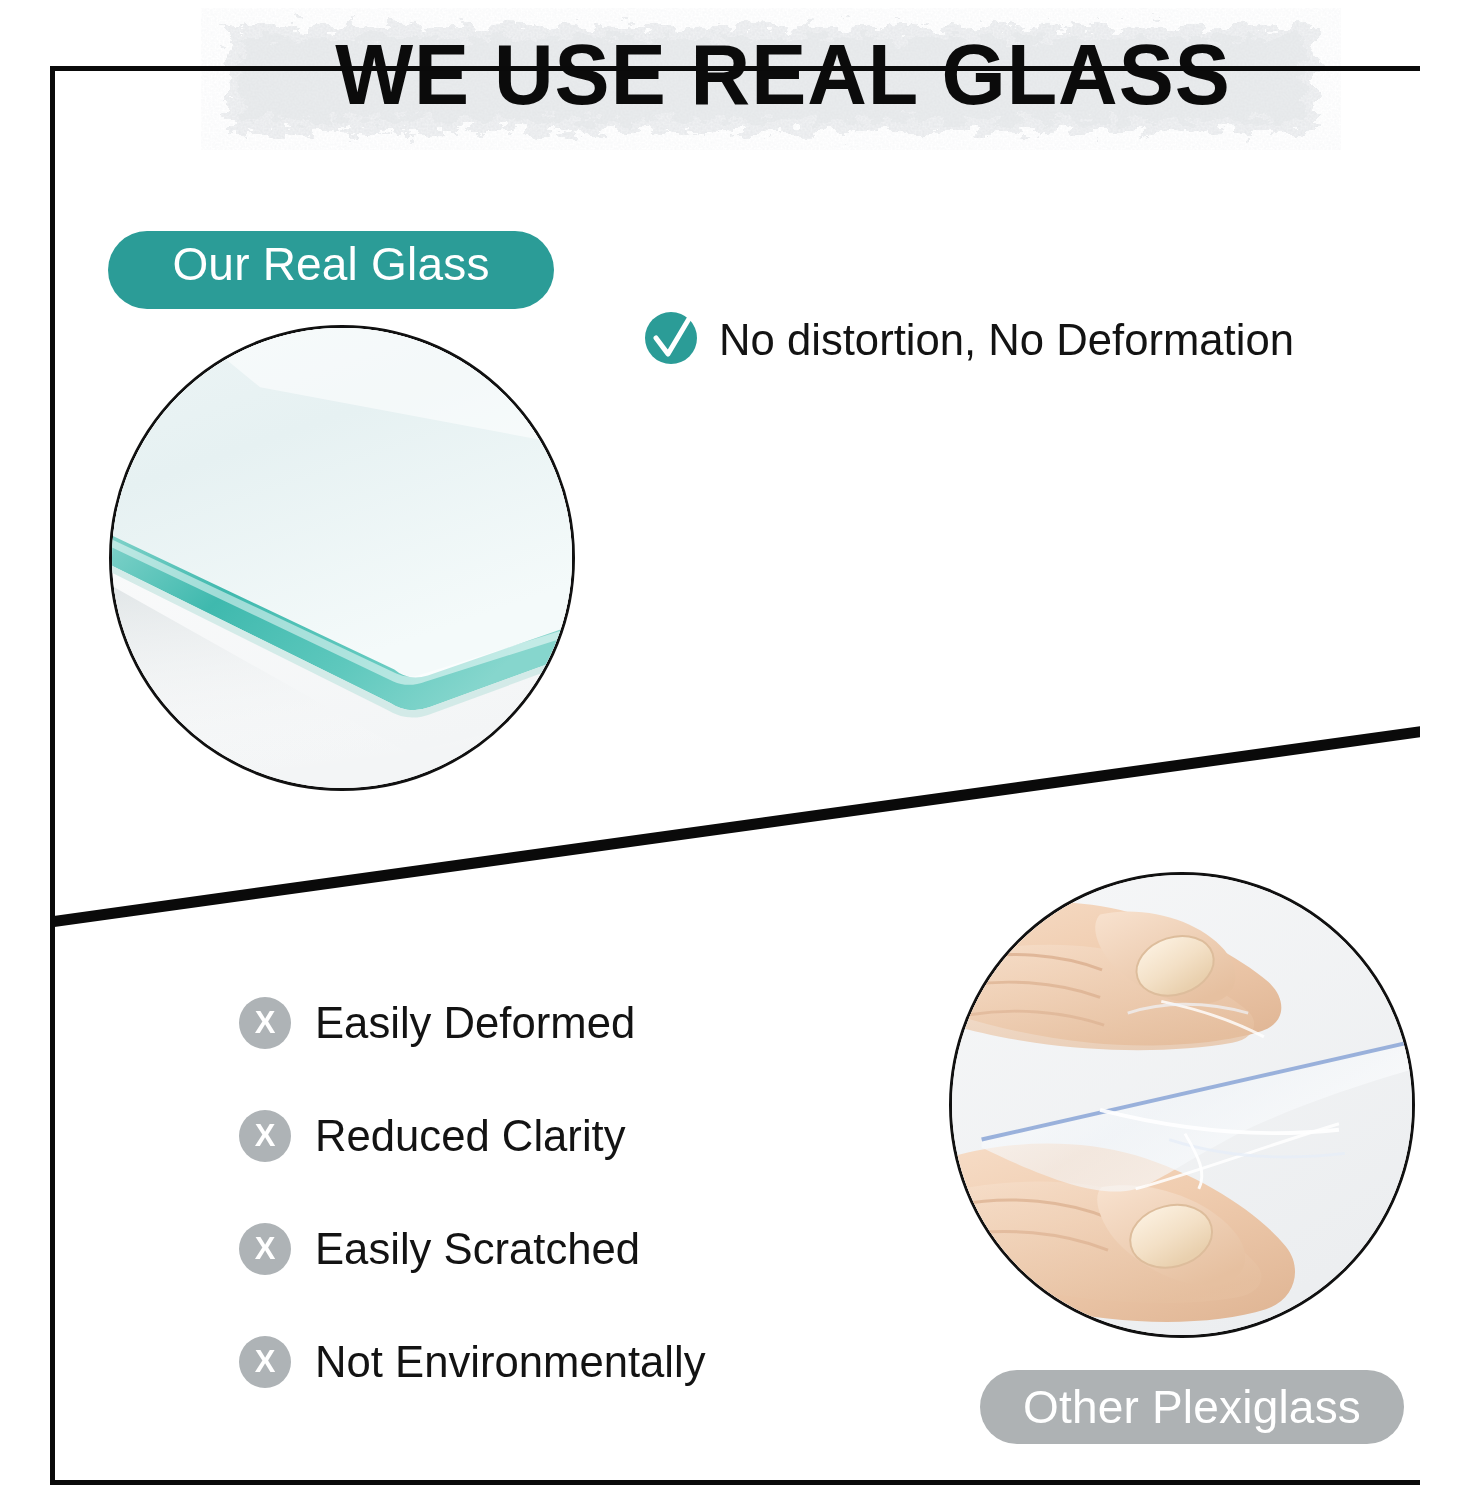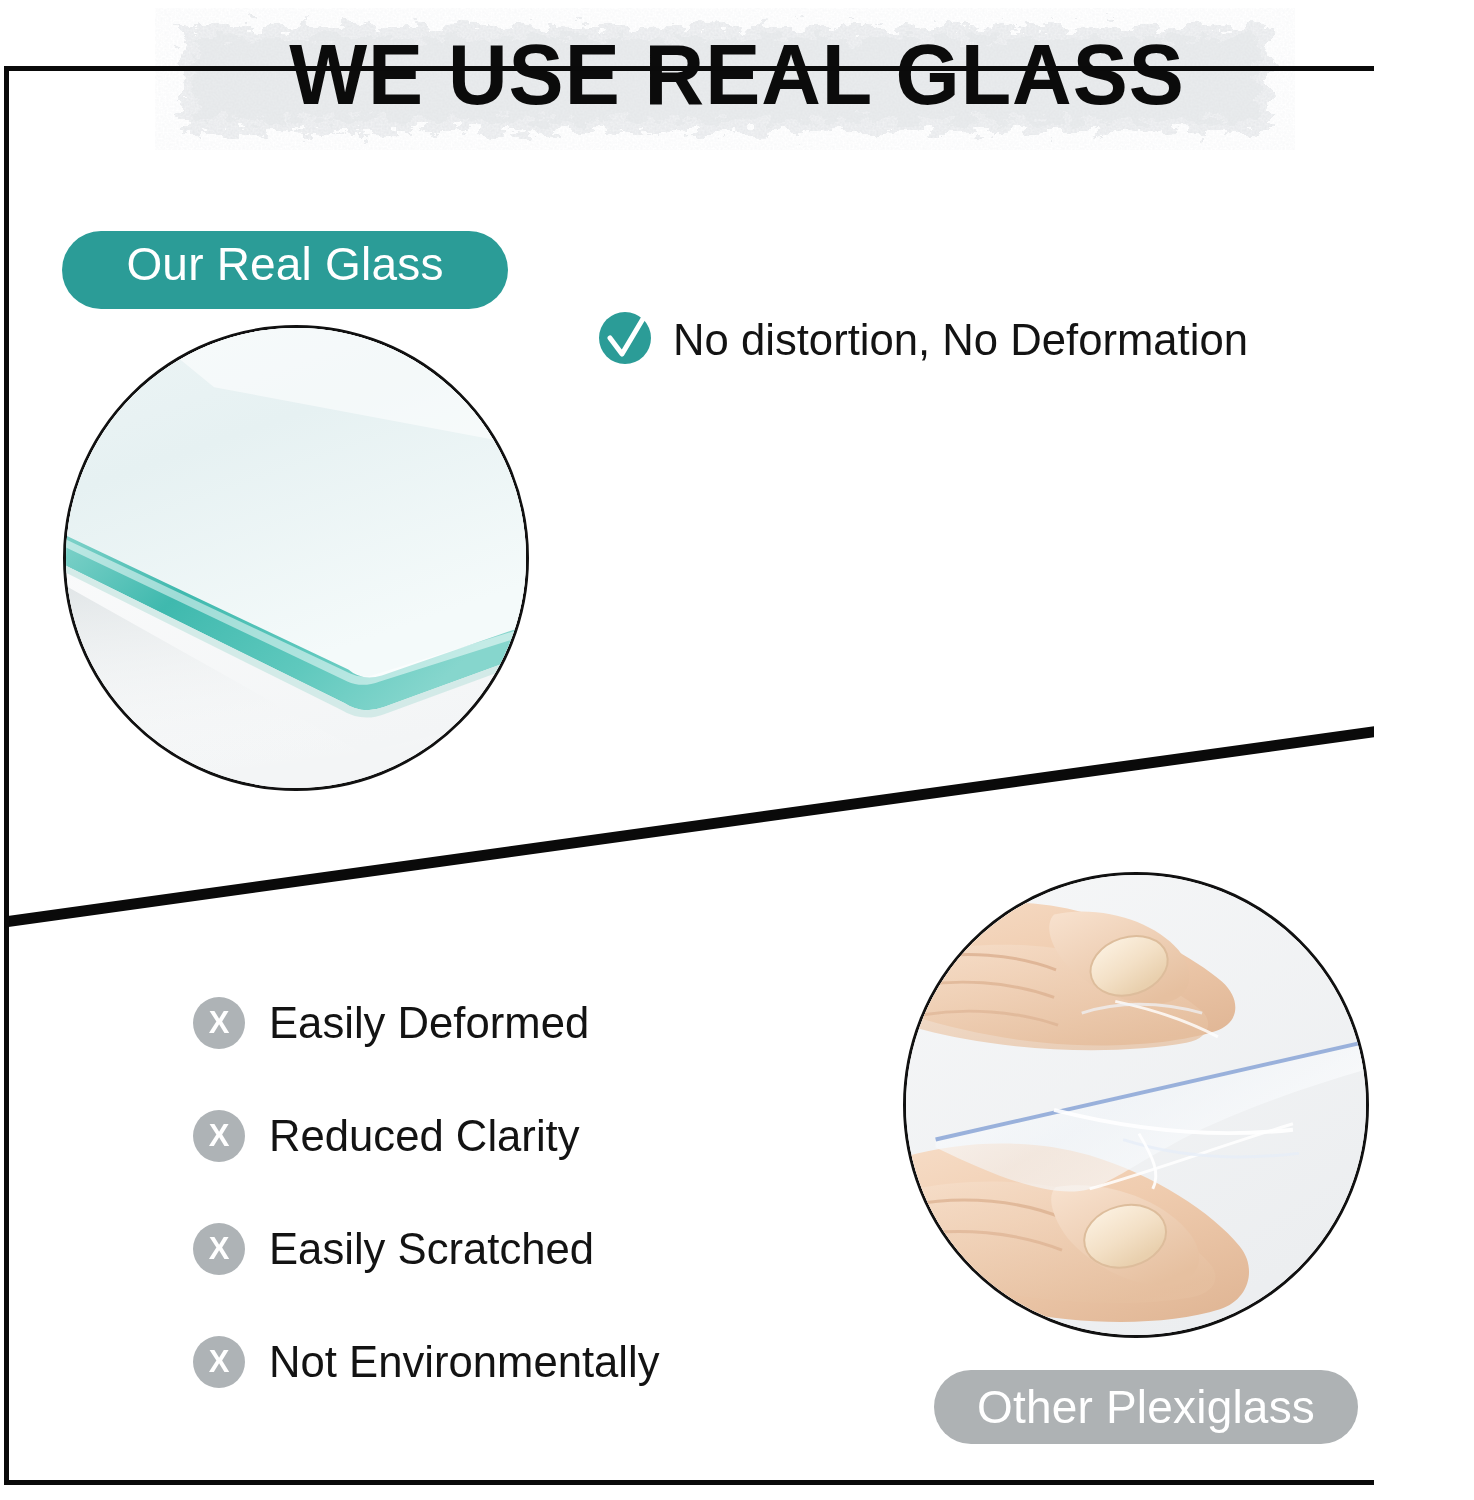--- a/index.html
+++ b/index.html
@@ -11,20 +11,21 @@
   body {
     font-family: "Liberation Sans", sans-serif;
   }
 
   #stage {
     position: relative;
     width: 1374px;
     height: 1500px;
     background: #ffffff;
     overflow: hidden;
+    margin-left: 46px;
   }
 
   
   .frame {
     position: absolute;
     left: 4px;
     top: 66px;
     width: 1462px;
     height: 1419px;
     border: 5px solid #0a0a0a;

